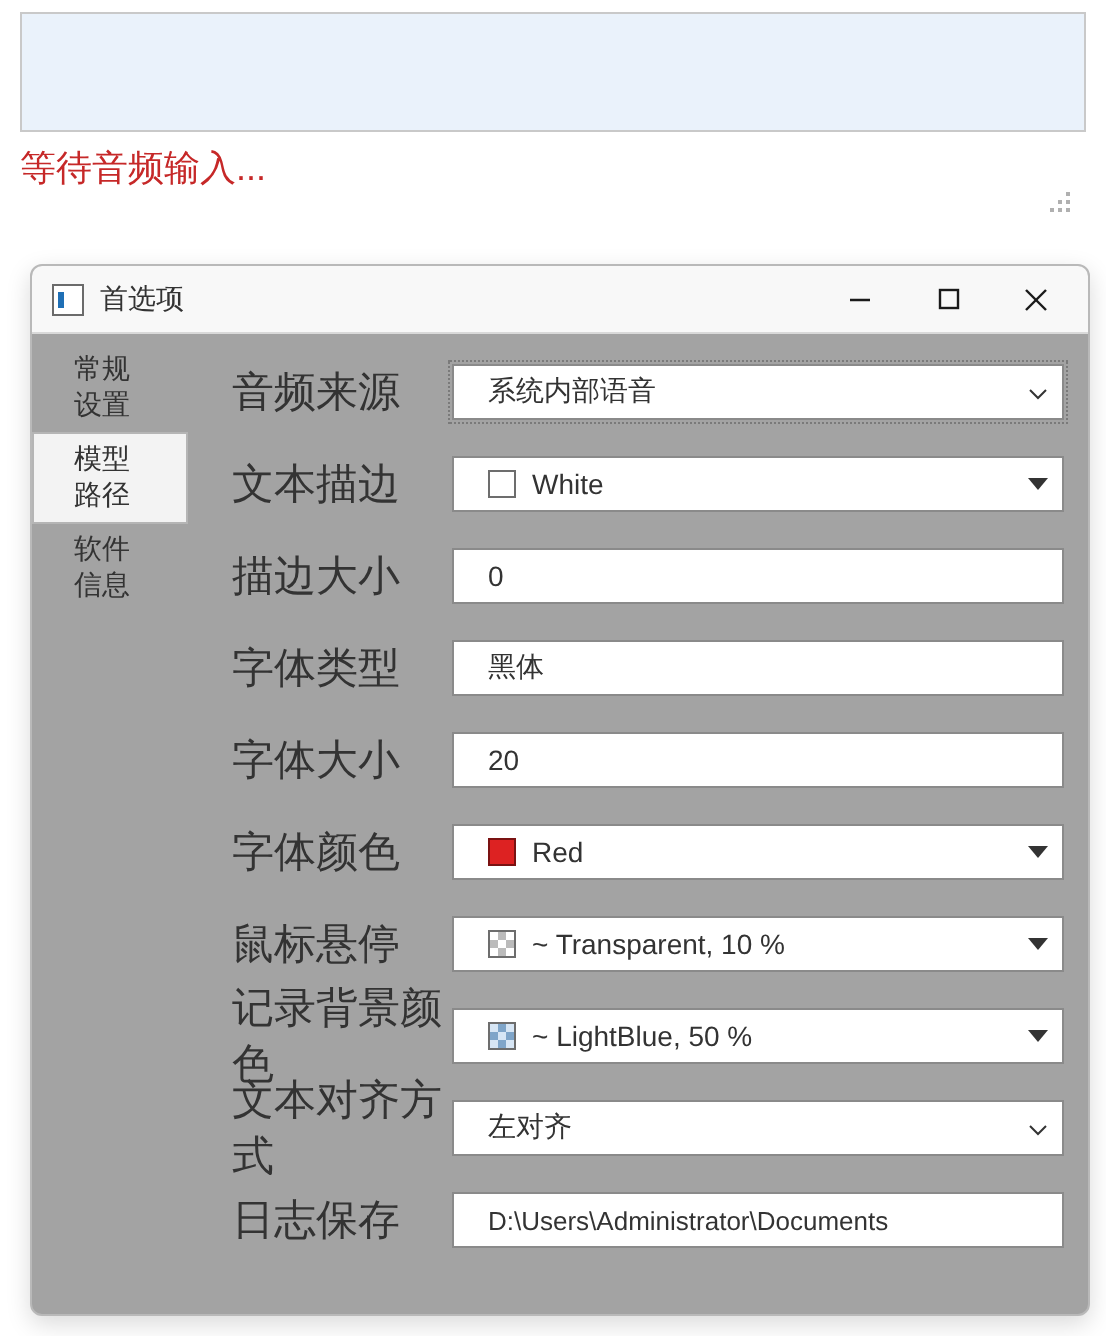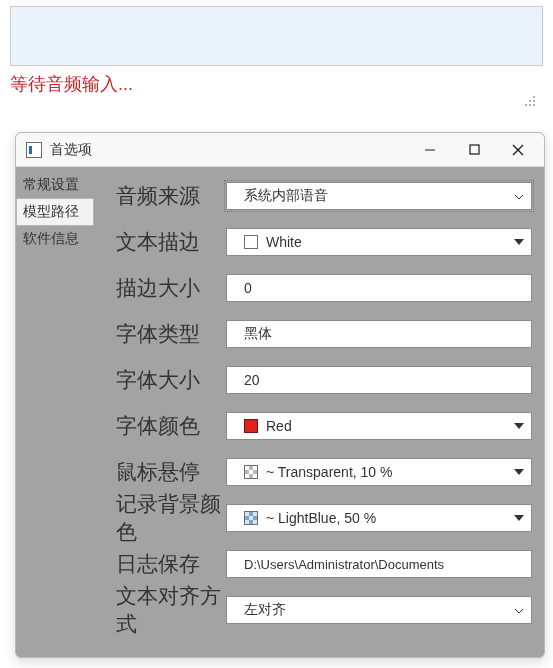--- a/index.html
+++ b/index.html
@@ -86,21 +86,21 @@
   .body {
     flex: 1;
     display: flex;
   }
   .tabs {
     width: 78px;
     padding-top: 4px;
     font-size: 14px;
   }
   .tab {
-    padding: 4px 6px;
+    padding: 4px 20px;
     border: 1px solid transparent;
     background: transparent;
     margin-bottom: -1px;
   }
   .tab.active {
     background: #f3f3f3;
     border: 1px solid #b5b5b5;
   }
   .form {
     flex: 1;
@@ -289,35 +289,35 @@
             <span class="swatch lightblue"></span>
             <span>~ LightBlue, 50 %</span>
           </div>
           <span class="caret"><svg viewBox="0 0 10 8">
                 <polygon points="0,0 10,0 5,6"></polygon>
               </svg></span>
         </div>
       </div>
 
       <div class="row">
+        <div class="lab">文本对齐方式</div>
+        <div class="ctrl sel-wrap">
+          <div class="select">
+            <span>左对齐</span>
+          </div>
+          <span class="caret"><svg viewBox="0 0 10 8">
+                <path d="M1 2 L5 6 L9 2" fill="none" stroke="#333" stroke-width="1"></path>
+              </svg></span>
+        </div>
+      </div>
+
+      <div class="row">
         <div class="lab">日志保存</div>
         <div class="ctrl">
           <div class="input" style="font-size:13px;white-space:nowrap;overflow:hidden">
               <span>D:\Users\Administrator\Documents</span>
             </div>
         </div>
       </div>
 
-      <div class="row">
-        <div class="lab">文本对齐方式</div>
-        <div class="ctrl sel-wrap">
-          <div class="select">
-            <span>左对齐</span>
-          </div>
-          <span class="caret"><svg viewBox="0 0 10 8">
-                <path d="M1 2 L5 6 L9 2" fill="none" stroke="#333" stroke-width="1"></path>
-              </svg></span>
-        </div>
-      </div>
-
     </div>
   </div>
 </div>
 
 </body></html>

